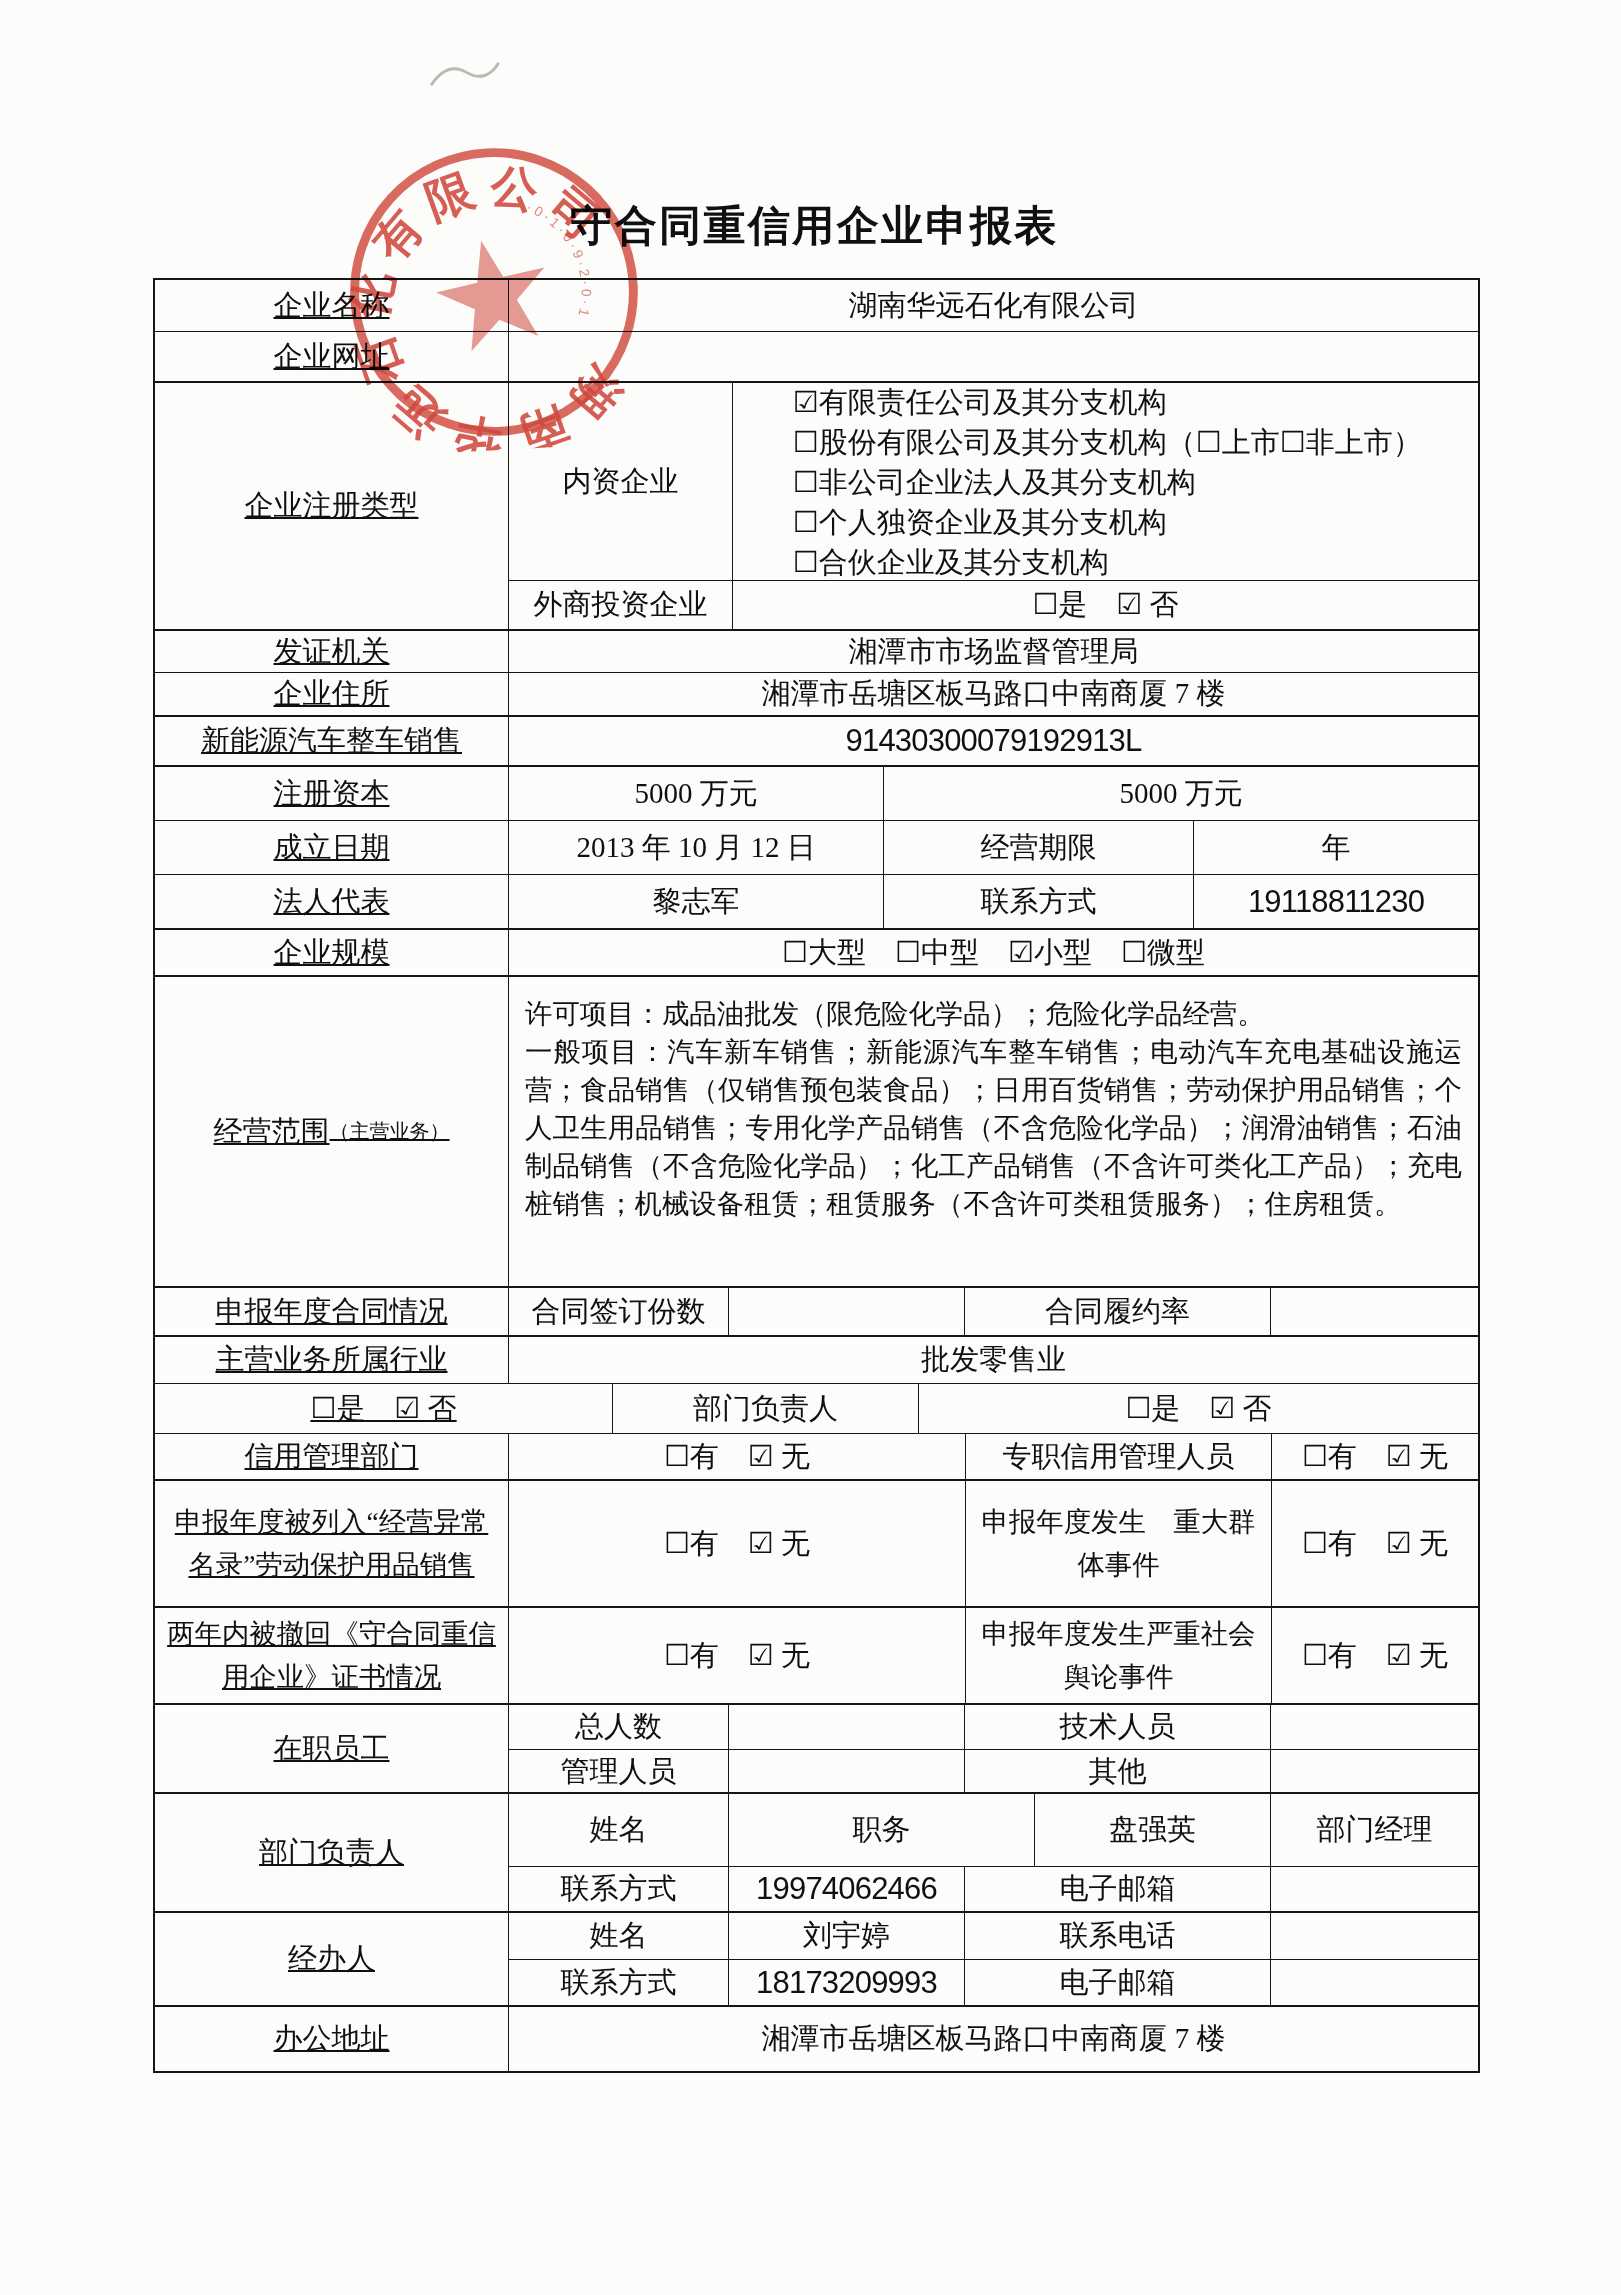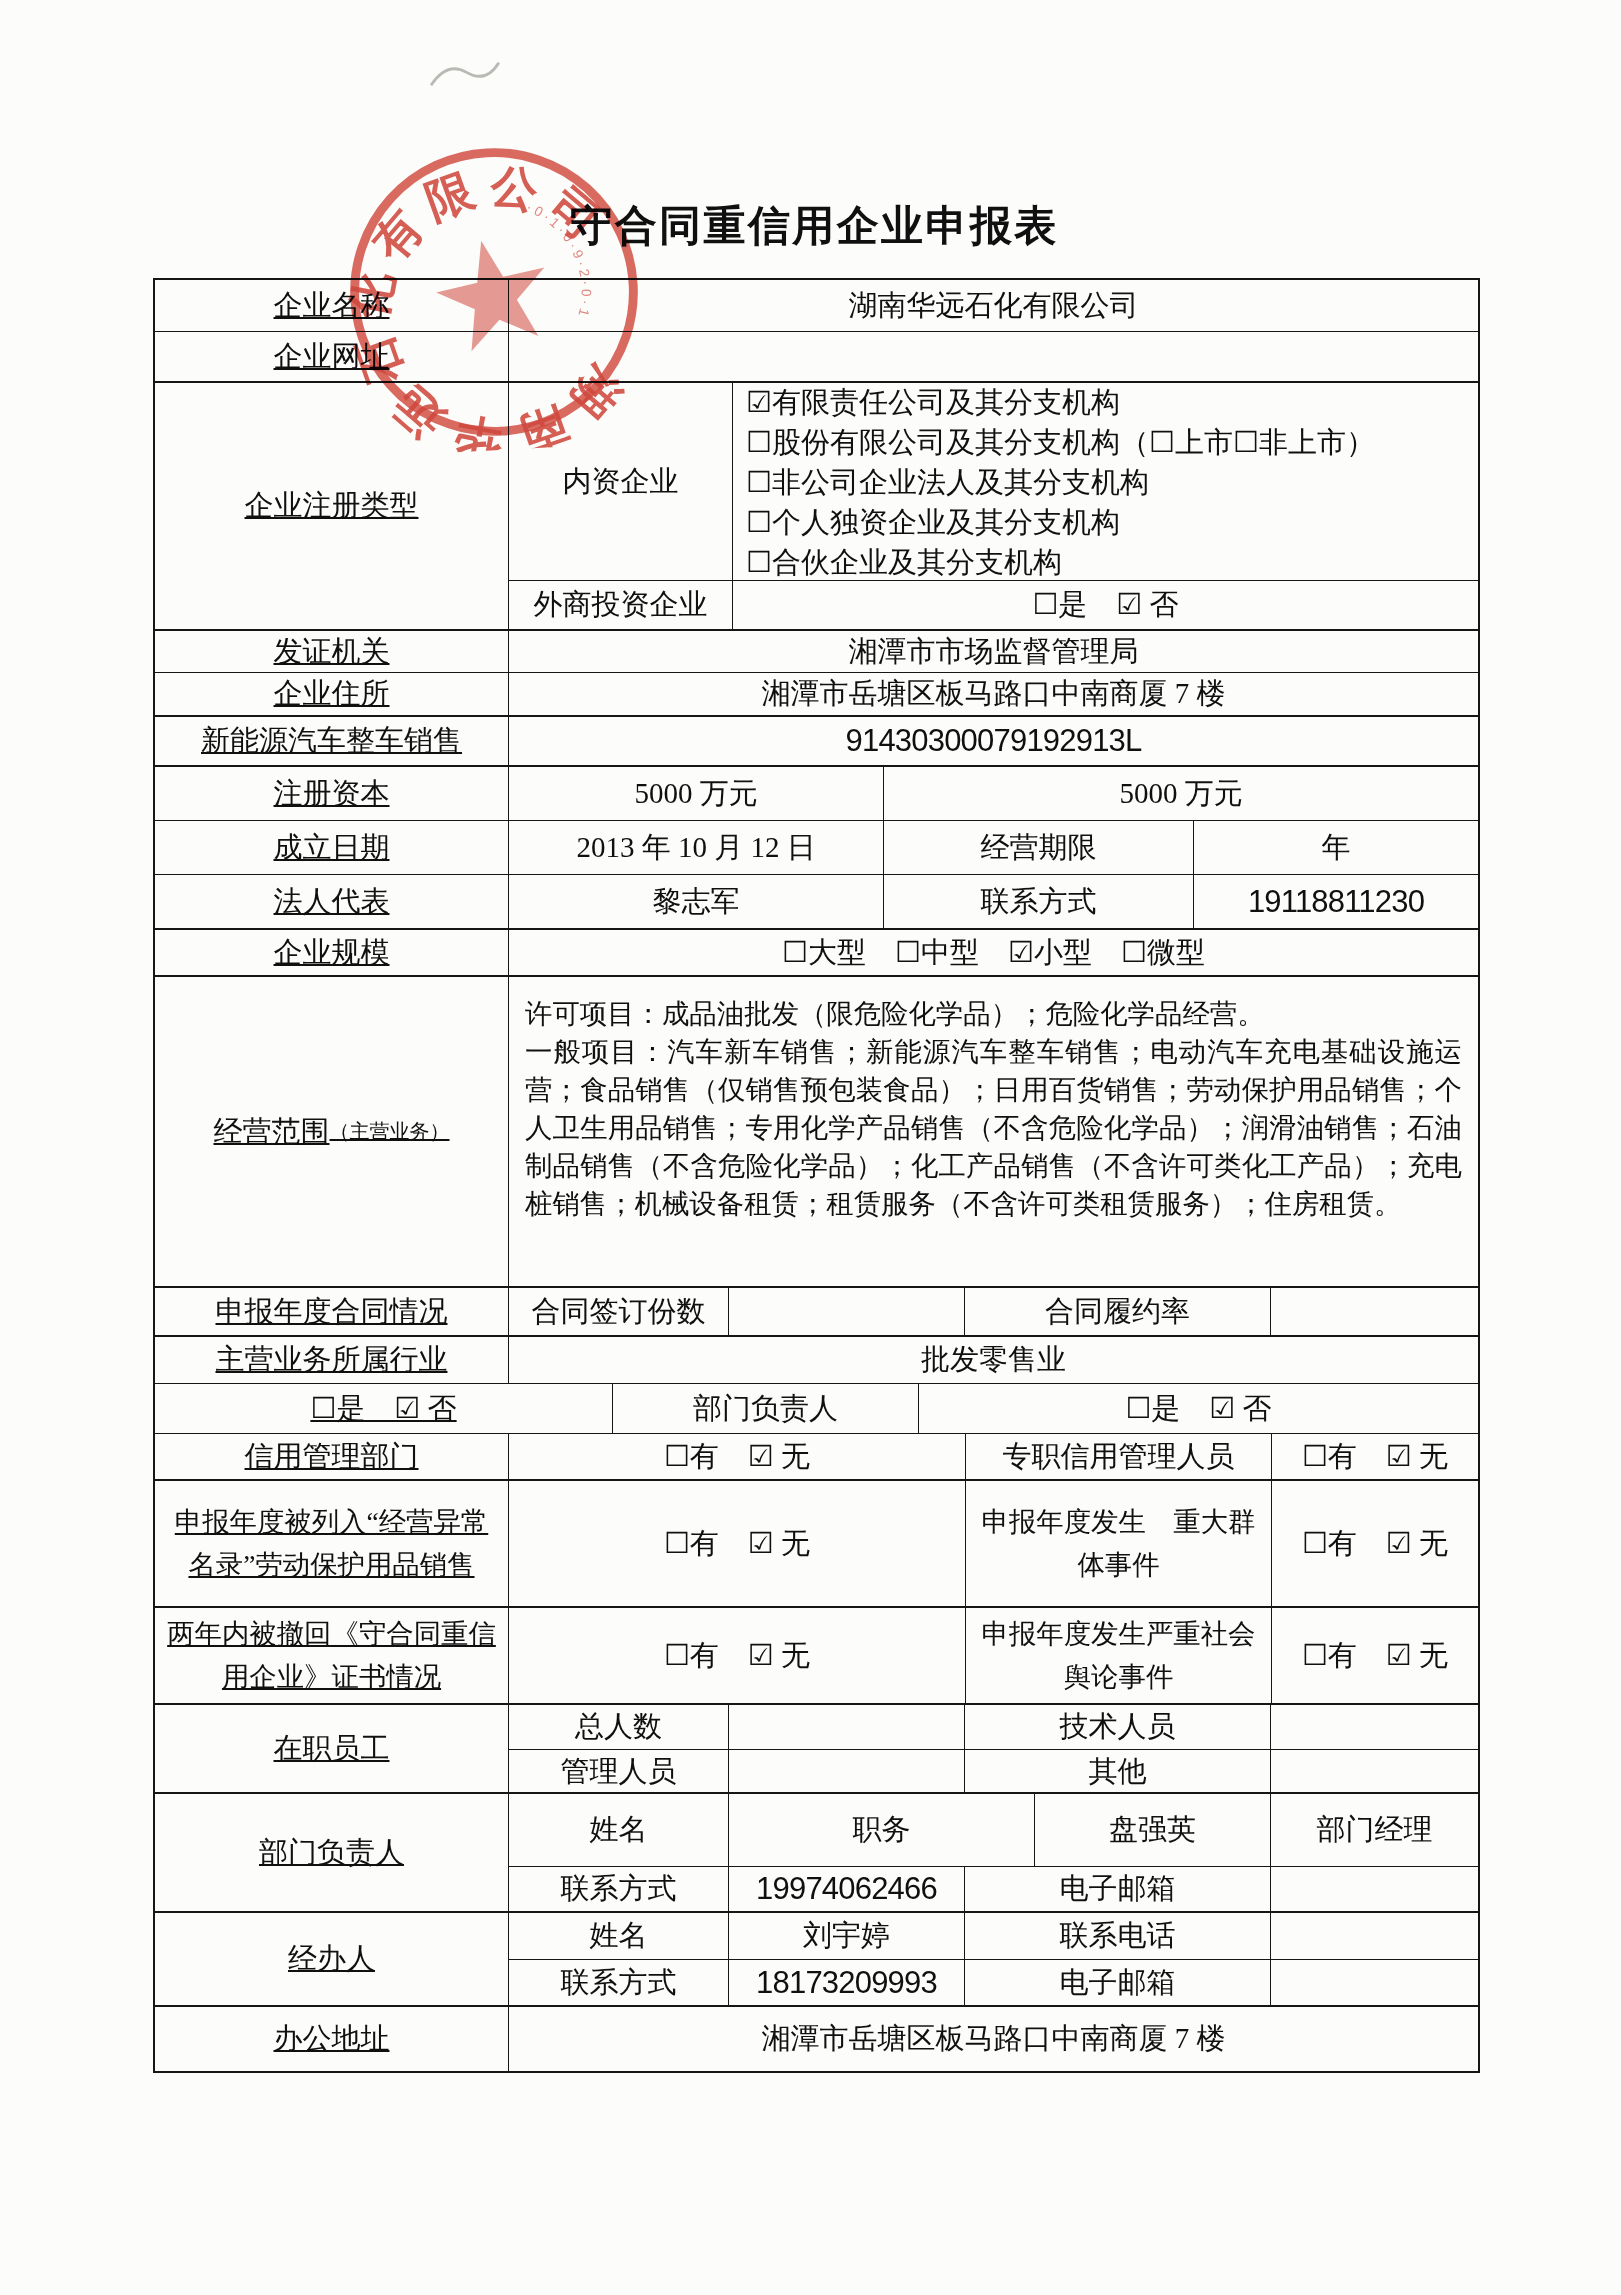--- a/index.html
+++ b/index.html
@@ -25,21 +25,21 @@
     border-left:1.6px solid #161616;box-sizing:border-box;
     display:flex;align-items:center;justify-content:center;
     text-align:center;padding:3.2px 9.7px;overflow:hidden;
   }
   .row > .c:first-child{border-left:none;text-decoration:underline;}
   .grow{flex:1;}
   .stack{display:flex;flex-direction:column;flex:1;box-sizing:border-box;}
   .subrow{display:flex;border-top:1.6px solid #161616;box-sizing:border-box;}
   .subrow.first{border-top:none;}
   .num{font-family:"Liberation Sans","DejaVu Sans",sans-serif;font-size:31px;letter-spacing:-0.8px;}
-  .opts{justify-content:flex-start;align-items:center;padding-left:13px;}
+  .opts{justify-content:center;align-items:center;padding-left:13px;}
   .optlist{display:flex;flex-direction:column;gap:0;text-align:left;line-height:40px;}
   .scope-cell{flex-direction:column;align-items:stretch;justify-content:flex-start;
     text-align:justify;padding:18px 16px;font-size:27.4px;line-height:38px;}
   .lbl-sub{font-size:20px;}
   .wrap-label{line-height:1.55;font-size:27.4px;}
   .stamp{position:absolute;left:336px;top:134px;width:316px;height:316px;
     mix-blend-mode:multiply;pointer-events:none;z-index:5;transform:rotate(-3deg);}
   .squiggle{position:absolute;left:426px;top:53px;z-index:4;}
 </style>
 </head>

